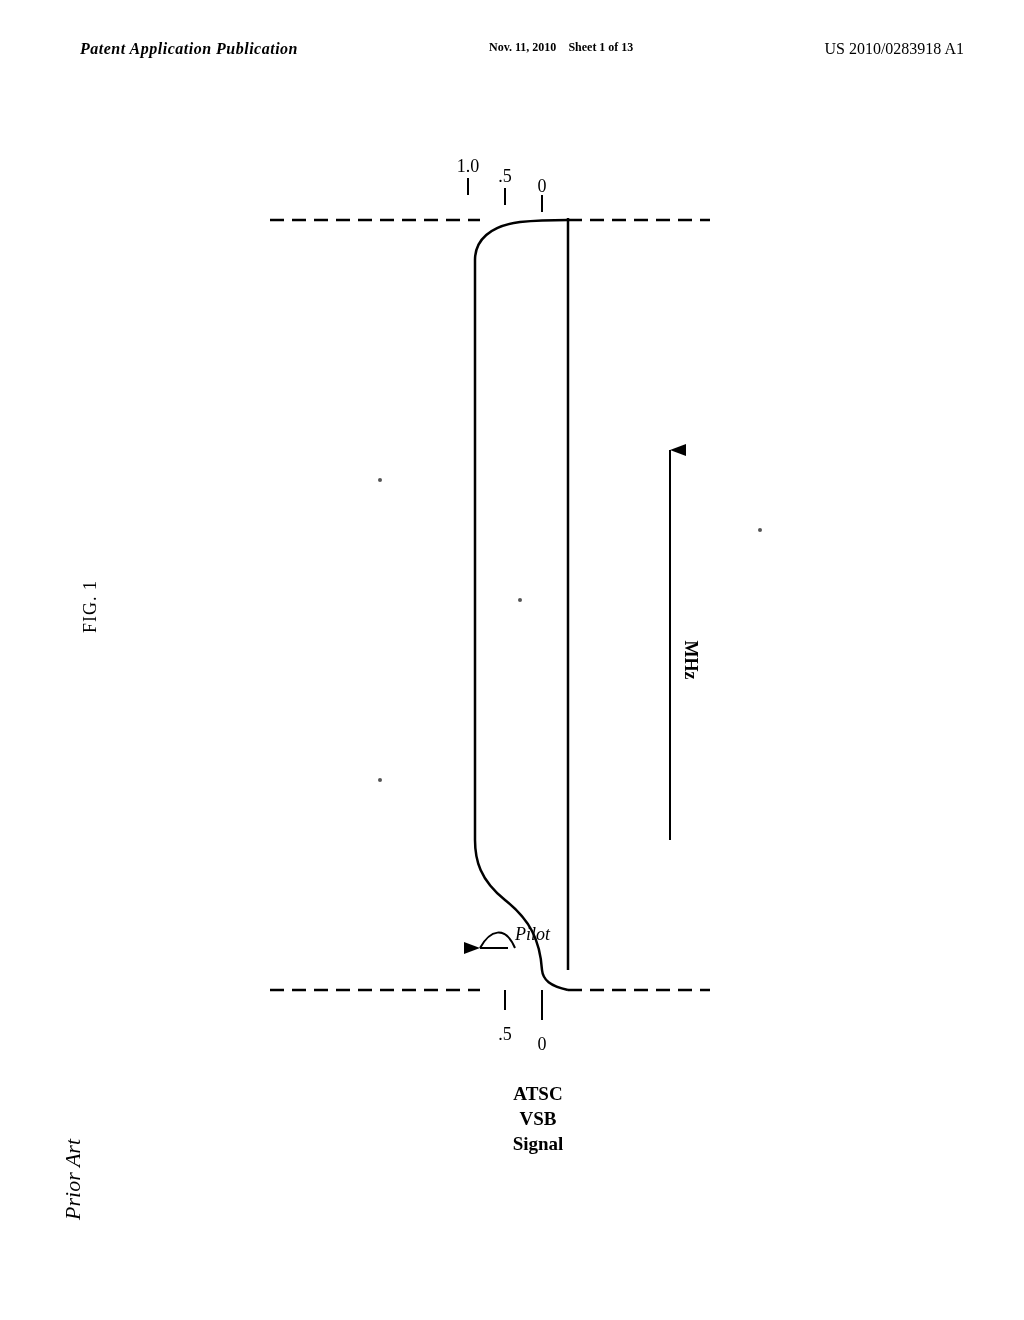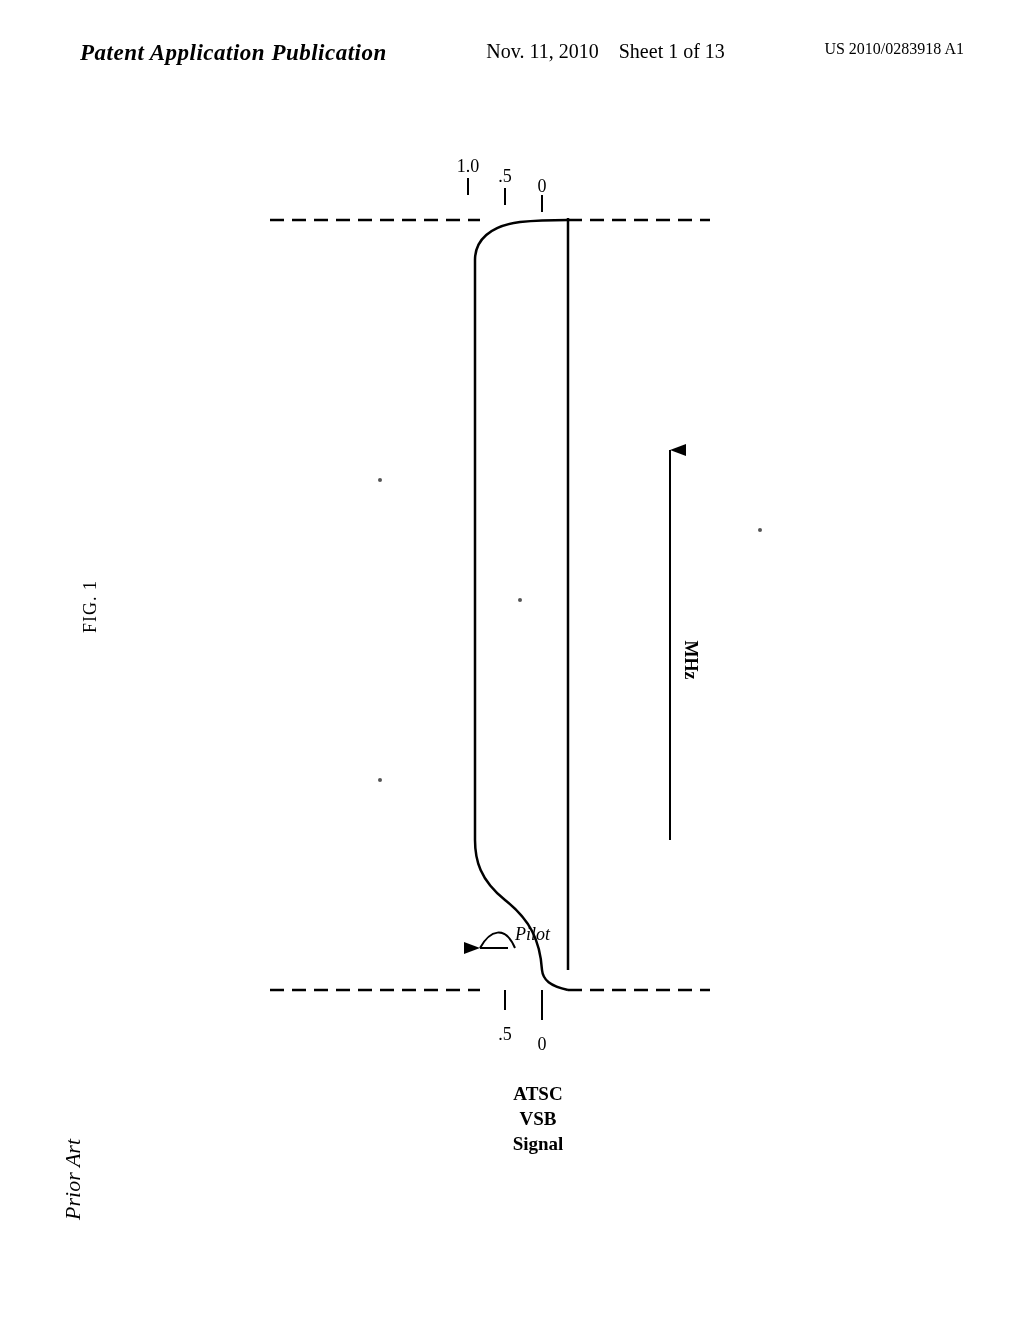--- a/index.html
+++ b/index.html
@@ -22,29 +22,30 @@
 
     .header {
       display: flex;
       justify-content: space-between;
       align-items: flex-start;
       padding: 40px 60px 20px 80px;
       border-bottom: none;
     }
 
     .header-left {
-      font-size: 23px;
+      font-size: 16px;
       font-weight: bold;
       font-style: italic;
       letter-spacing: 0.5px;
     }
 
     .header-center {
-      font-size: 20px;
+      font-size: 12px;
       text-align: right;
+      font-weight: bold;
     }
 
     .header-right {
       font-size: 16px;
       font-weight: normal;
     }
 
     .fig-label {
       position: absolute;
       left: 80px;

